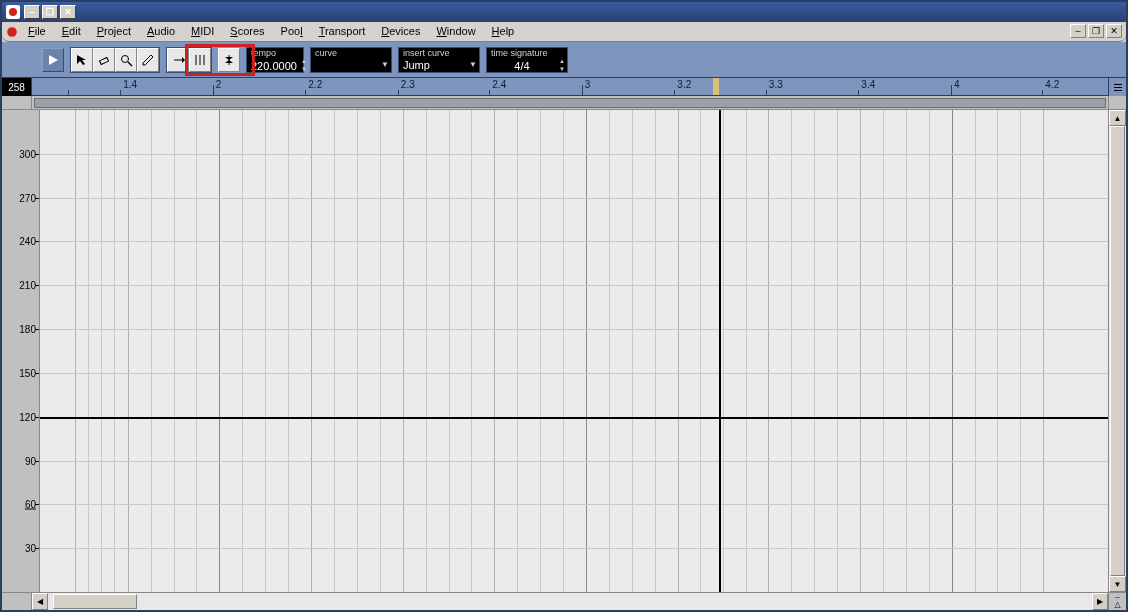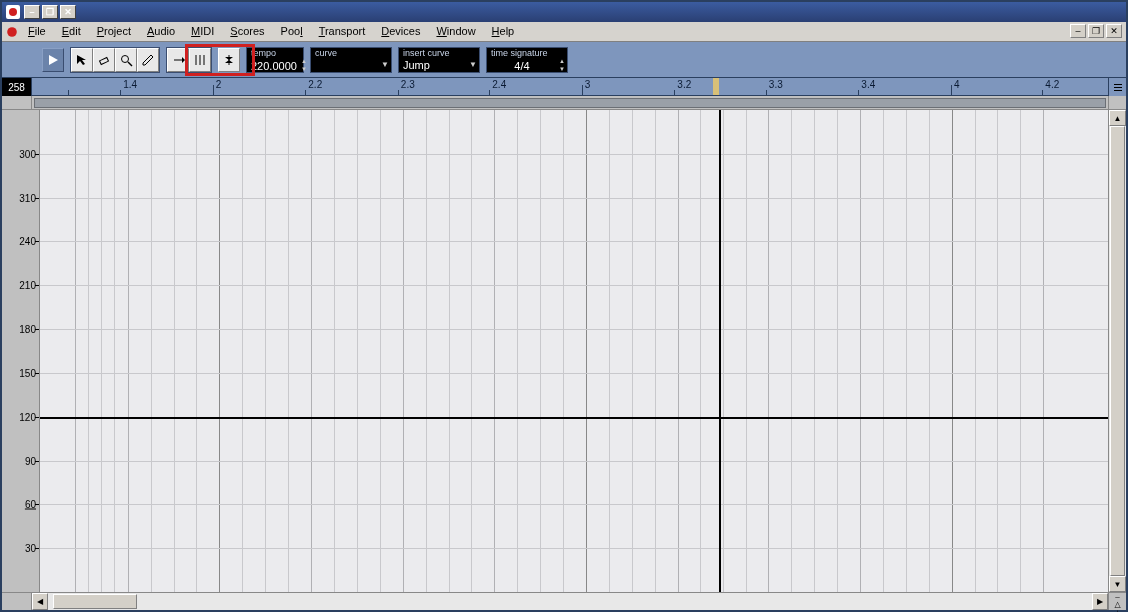--- a/index.html
+++ b/index.html
@@ -6,21 +6,21 @@
   html, body { width: 1128px; height: 612px; font-family: Tahoma, Arial, sans-serif; font-size: 11px; overflow: hidden; background: #b0b0b0; }
   .window { width: 1128px; height: 612px; border: 2px solid #2a3f5f; display: flex; flex-direction: column; background: #d4d0c8; }
   
   .titlebar { height: 20px; background: linear-gradient(#3b5ca0, #2a3f73); display: flex; align-items: center; color: #fff; font-weight: bold; padding: 0 2px; }
   .titlebar-icon { width: 14px; height: 14px; margin: 0 4px 0 2px; background: #fff; border-radius: 2px; display: flex; align-items: center; justify-content: center; }
   .titlebar-icon svg { width: 10px; height: 10px; }
   .titlebar-text { flex: 1; }
   .titlebar-btns { display: flex; gap: 2px; }
   .tb-btn { width: 16px; height: 14px; background: #d4d0c8; border: 1px solid #fff; border-right-color:#404040; border-bottom-color:#404040; display:flex; align-items:center; justify-content:center; font-size:9px; cursor:pointer; }
   
-  .menubar { height: 20px; background: #d6d3ce; display: flex; align-items: stretch; padding: 0 2px; border-bottom:1px solid #808080; }
+  .menubar { height: 20px; background: #d6d3ce; display: flex; align-items: stretch; padding: 0 2px; border-bottom:1px solid #808080;border-radius:7px; }
   .menubar .menu-icon { width:16px; display:flex; align-items:center; justify-content:center; }
   .menu-item { padding: 3px 8px; cursor: pointer; }
   .menu-item span.ul { text-decoration: underline; }
   .mb-right { margin-left:auto; display:flex; gap:2px; padding:2px 2px 0 0;}
   .mb-btn { width:16px; height:14px; background:#d4d0c8; border:1px solid #fff; border-right-color:#808080; border-bottom-color:#808080; display:flex; align-items:center; justify-content:center; font-size:9px; cursor:pointer;}
   
   .toolbar { height: 36px; background: #7e96bd; display: flex; align-items: center; padding: 2px 4px; gap: 6px; border-bottom:1px solid #2a3f5f; }
   .tool-group { display:flex; gap:0; border:1px solid #3a4d70; }
   .tool-btn { width:22px; height:24px; background:#e8e8e8; border:1px solid #fff; border-right-color:#808080; border-bottom-color:#808080; display:flex; align-items:center; justify-content:center; cursor:pointer; }
   .tool-btn.dark { background:#6b83aa; border-color:#8aa0c5; border-right-color:#3a4d70; border-bottom-color:#3a4d70; }
@@ -259,21 +259,21 @@
   <div class="strip-row">
     <div class="strip-left"></div>
     <div class="strip-main"></div>
     <div class="strip-right"></div>
   </div>
 
   <div class="main-row">
     <div class="yaxis" id="yaxis">
         <div class="ylabel" style="top: 9.09091%;">300</div>
         <div class="ytick" style="top: 9.09091%;"></div>
-        <div class="ylabel" style="top: 18.1818%;">310</div>
+        <div class="ylabel" style="top: 18.1818%;">270</div>
         <div class="ytick" style="top: 18.1818%;"></div>
         <div class="ylabel" style="top: 27.2727%;">240</div>
         <div class="ytick" style="top: 27.2727%;"></div>
         <div class="ylabel" style="top: 36.3636%;">210</div>
         <div class="ytick" style="top: 36.3636%;"></div>
         <div class="ylabel" style="top: 45.4545%;">180</div>
         <div class="ytick" style="top: 45.4545%;"></div>
         <div class="ylabel" style="top: 54.5455%;">150</div>
         <div class="ytick" style="top: 54.5455%;"></div>
         <div class="ylabel" style="top: 63.6364%;">120</div>

